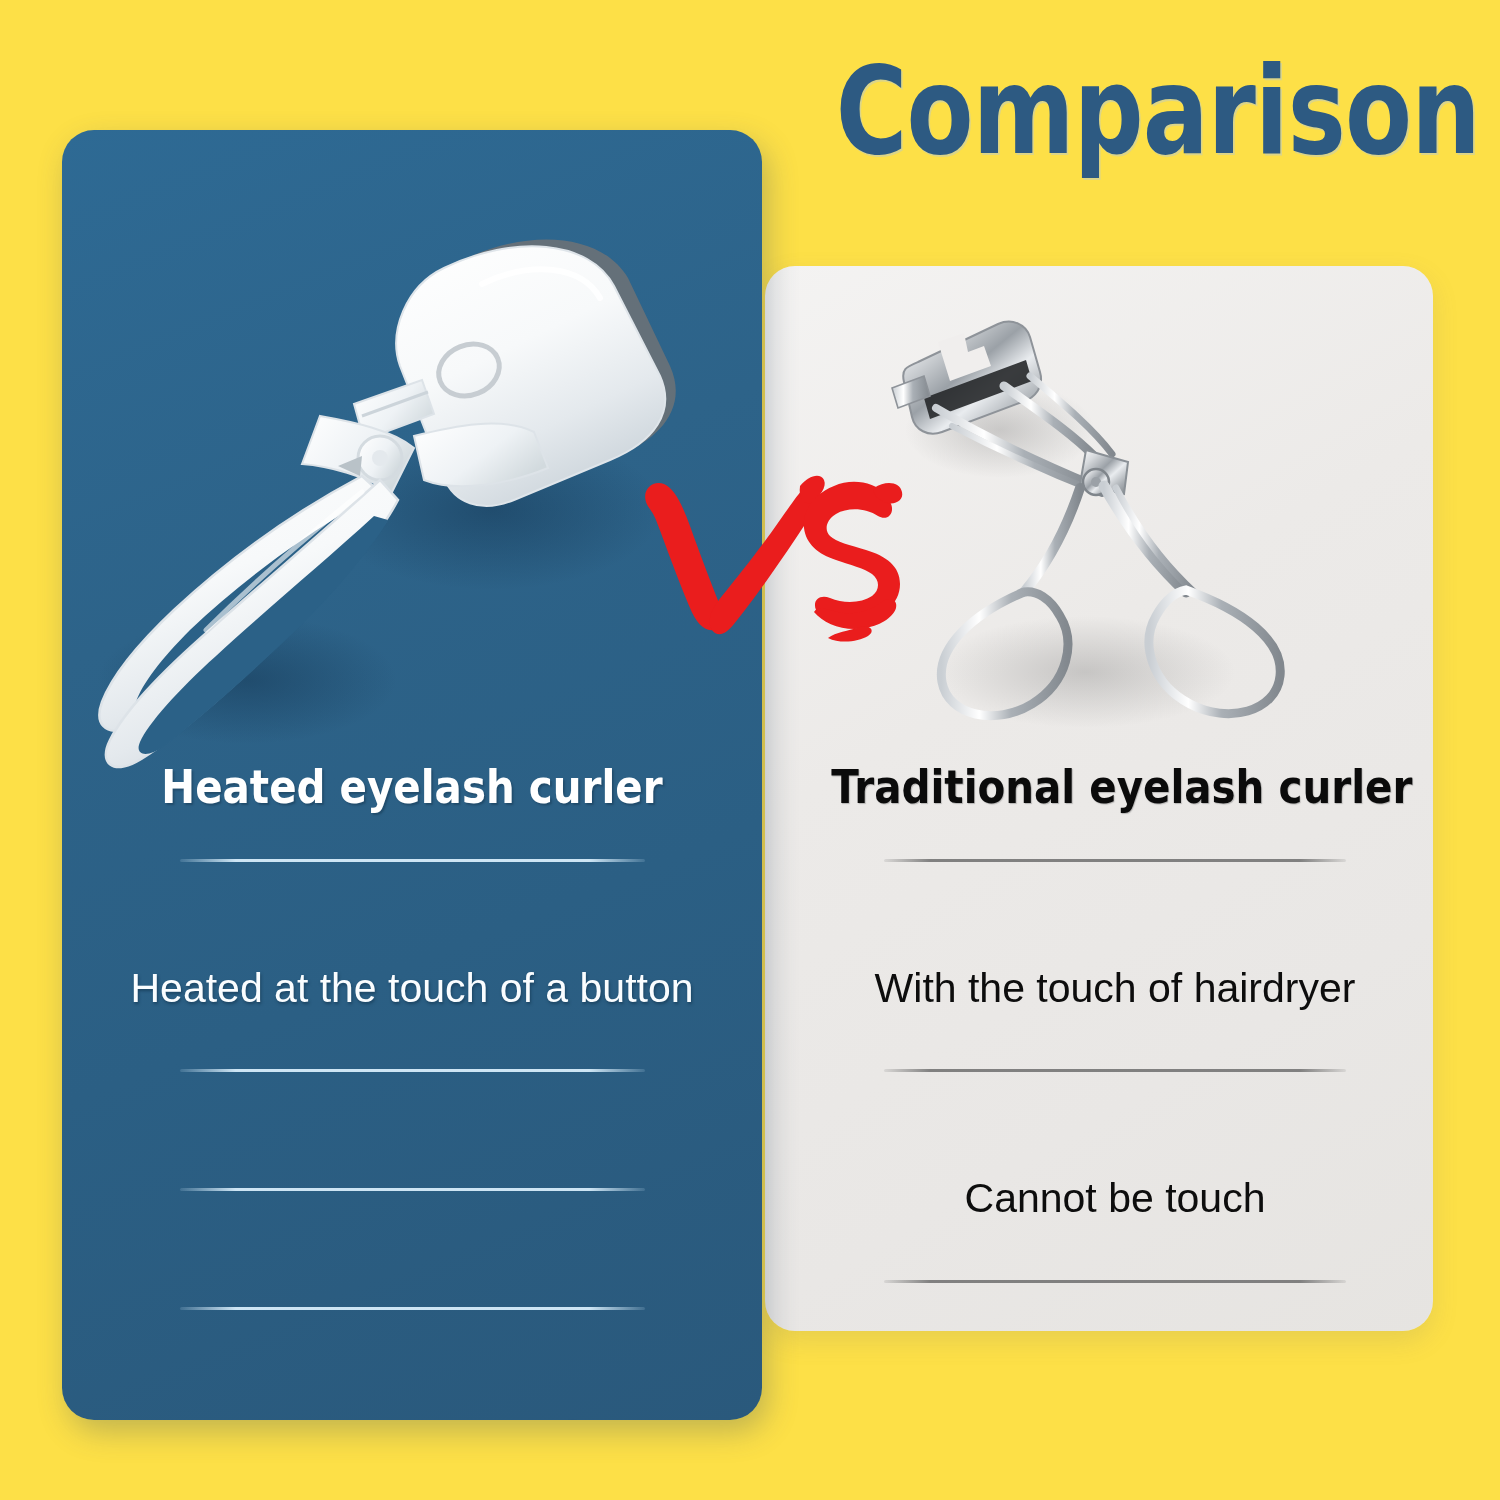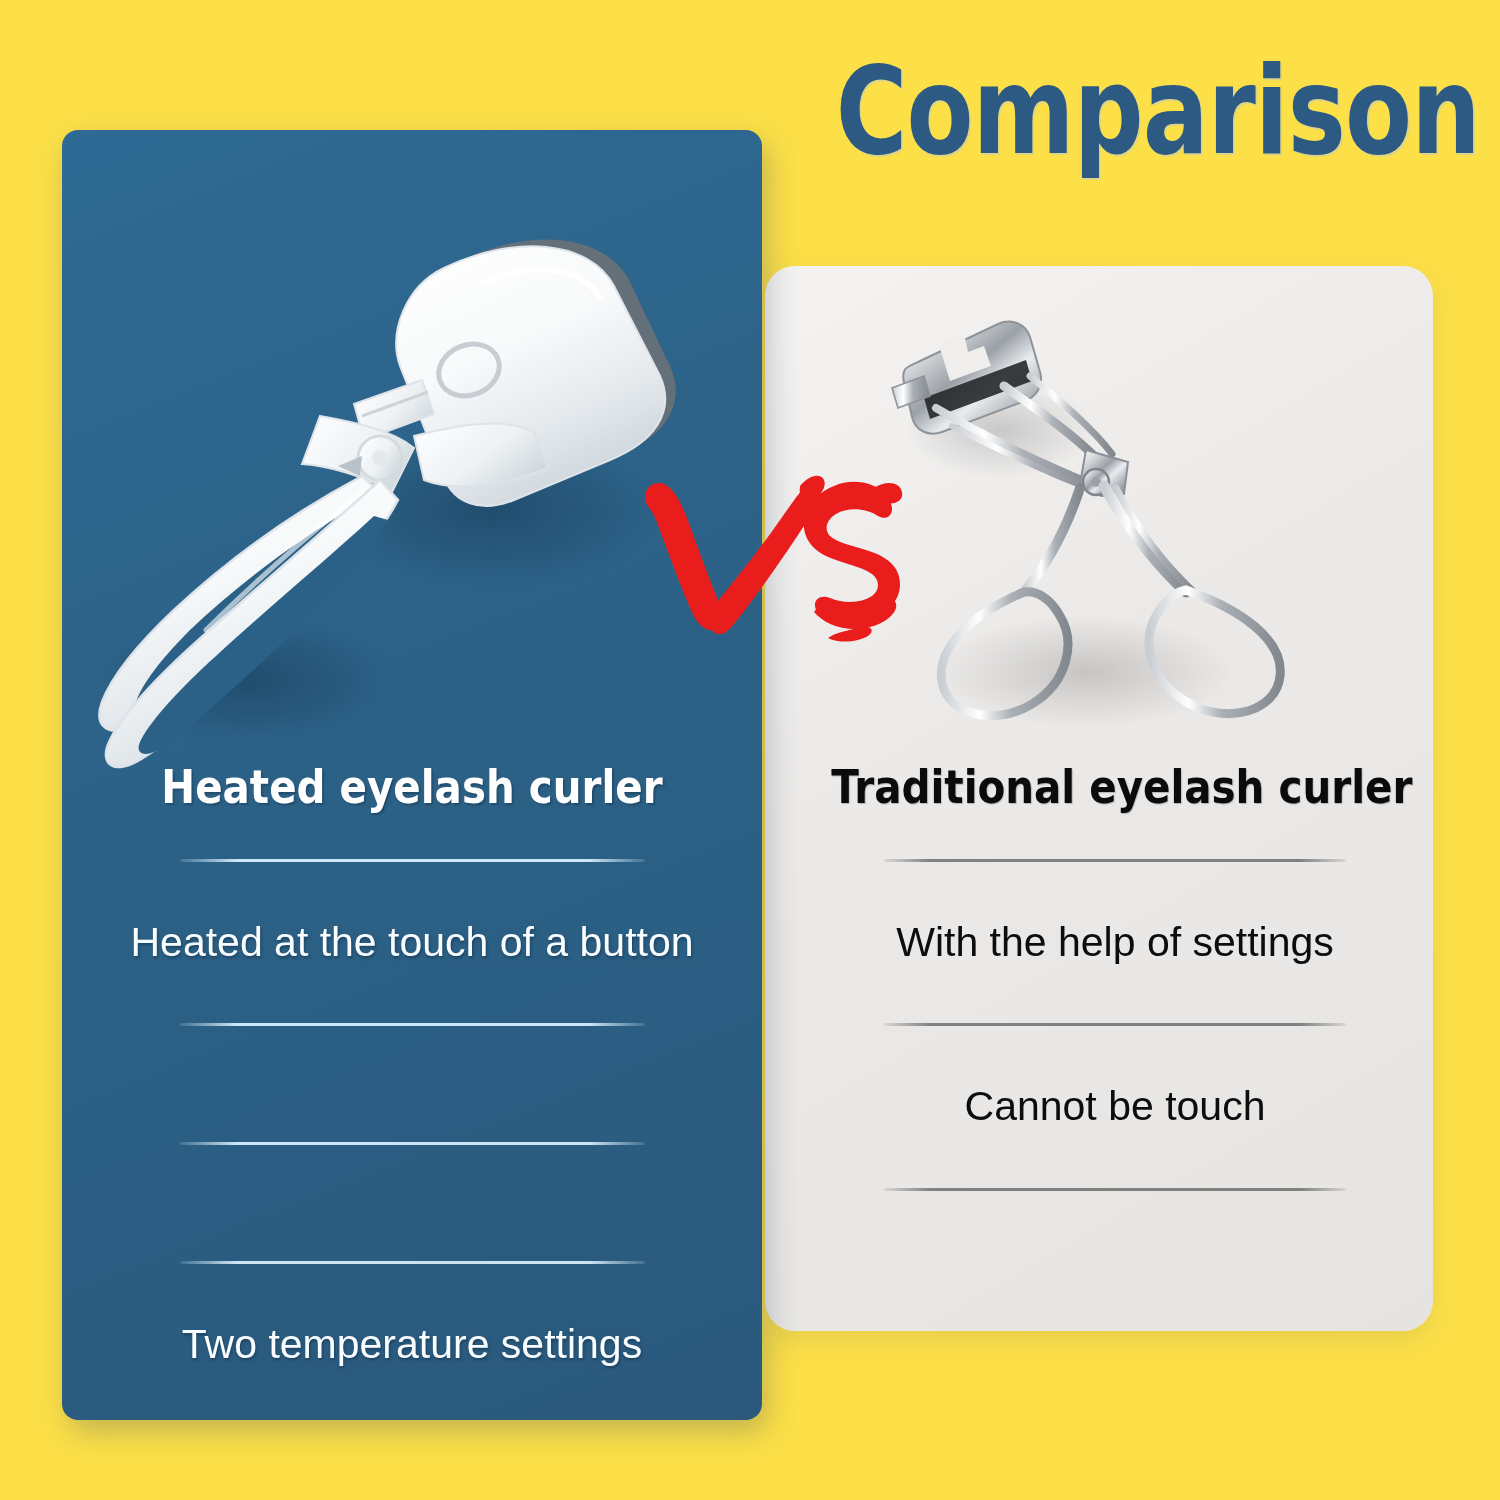--- a/index.html
+++ b/index.html
@@ -54,21 +54,21 @@
   }
 
   
   .panel-left {
     position: absolute;
     left: 62px;
     top: 130px;
     width: 700px;
     height: 1290px;
     background: linear-gradient(158deg, #2e6a94 0%, #2d6389 34%, #2b5f84 62%, #2a597c 100%);
-    border-radius: 16px;
+    border-radius: 32px;
     box-shadow: 6px 12px 30px rgba(60,80,100,0.30);
     overflow: hidden;
   }
 
   
   .art-heated {
     position: absolute;
     left: 0;
     top: 50px;
     width: 700px;
@@ -128,20 +128,21 @@
     text-shadow: 1px 1px 1px rgba(130,130,130,0.5);
   }
 
   .feature {
     text-align: center;
     font-family: "Liberation Sans", sans-serif;
     font-weight: 400;
     font-size: 41px;
     line-height: 1.1;
     white-space: nowrap;
+    margin-top: 46px;
   }
   .feature.on-blue {
     color: #fafdff;
     text-shadow: 1px 2px 3px rgba(15,45,70,0.55);
   }
   .feature.on-grey {
     color: #0d0d0d;
   }
 
   .divider {
@@ -303,21 +304,21 @@
       <div class="gap-b"></div>
       <div class="feature on-blue">Two temperature settings</div>
     </div>
   </div>
 
   <div class="list-right">
     <div class="heading on-grey">Traditional eyelash curler</div>
     <div class="gap-a"></div>
     <div class="divider on-grey"></div>
     <div class="gap-b"></div>
-    <div class="feature on-grey">With the help of settings</div>
+    <div class="feature on-grey">With the touch of hairdryer</div>
     <div class="gap-b"></div>
     <div class="divider on-grey"></div>
     <div class="gap-b"></div>
     <div class="feature on-grey">Cannot be touch</div>
     <div class="gap-b"></div>
     <div class="divider on-grey"></div>
     <div class="gap-b"></div>
   </div>
 
   <svg class="vs-mark" viewBox="0 0 280 200">

